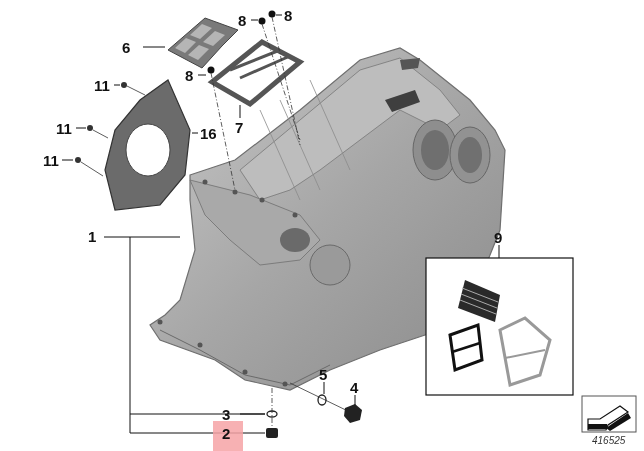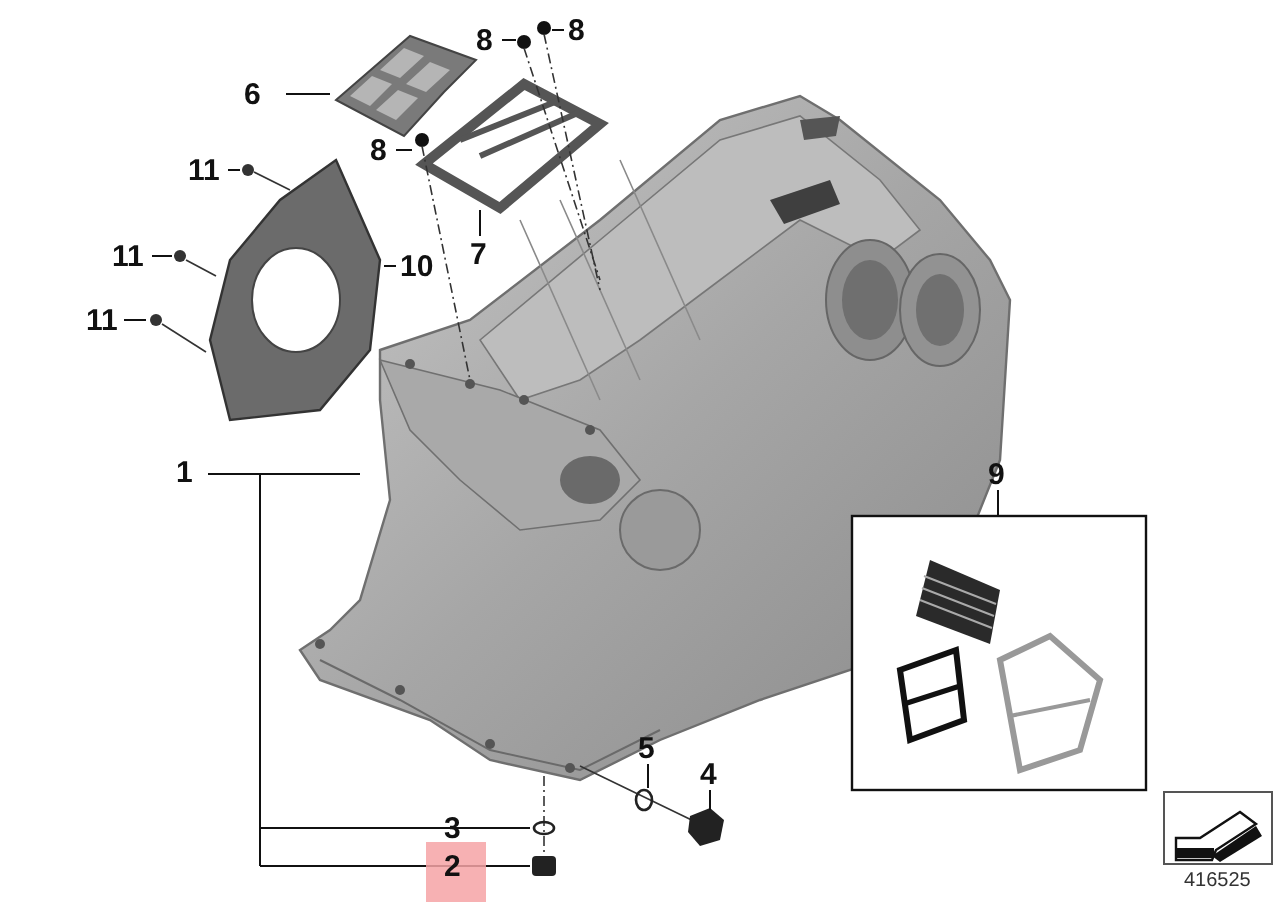--- a/index.html
+++ b/index.html
@@ -1,20 +1,20 @@
 <!DOCTYPE html>
 <html><head>
 <meta charset="utf-8">
 <style>
   html,body{margin:0;padding:0;background:#ffffff;}
   #root{position:relative;width:644px;height:451px;overflow:hidden;background:#fff;font-family:"Liberation Sans",sans-serif;}
   svg{position:absolute;left:0;top:0;}
   .lbl{position:absolute;font-family:"Liberation Sans",sans-serif;font-weight:bold;font-size:15px;color:#111;line-height:1;white-space:nowrap;}
   .hl{position:absolute;background:#f6a3a6;opacity:0.85;}
-  .refnum{position:absolute;font-family:"Liberation Sans",sans-serif;font-size:10px;color:#333;}
+  .refnum{position:absolute;font-family:"Liberation Sans",sans-serif;font-size:10px;color:#333;font-style:italic;}
 </style>
 </head>
 <body>
 
 <div id="root">
 
   <svg width="644" height="451" viewBox="0 0 644 451">
     <defs>
       <linearGradient id="metal" x1="0" y1="0" x2="1" y2="1">
         <stop offset="0" stop-color="#c9c9c9"></stop>
@@ -139,19 +139,19 @@
   <span class="lbl" style="left:222px;top:426px;">2</span>
   <span class="lbl" style="left:222px;top:407px;">3</span>
   <span class="lbl" style="left:350px;top:380px;">4</span>
   <span class="lbl" style="left:319px;top:367px;">5</span>
   <span class="lbl" style="left:122px;top:40px;">6</span>
   <span class="lbl" style="left:235px;top:120px;">7</span>
   <span class="lbl" style="left:238px;top:13px;">8</span>
   <span class="lbl" style="left:284px;top:8px;">8</span>
   <span class="lbl" style="left:185px;top:68px;">8</span>
   <span class="lbl" style="left:494px;top:230px;">9</span>
-  <span class="lbl" style="left:200px;top:126px;">10</span>
+  <span class="lbl" style="left:200px;top:126px;">16</span>
   <span class="lbl" style="left:94px;top:78px;">11</span>
   <span class="lbl" style="left:56px;top:121px;">11</span>
   <span class="lbl" style="left:43px;top:153px;">11</span>
 
   <span class="refnum" style="left:592px;top:435px;">416525</span>
 </div>
 
 </body></html>

